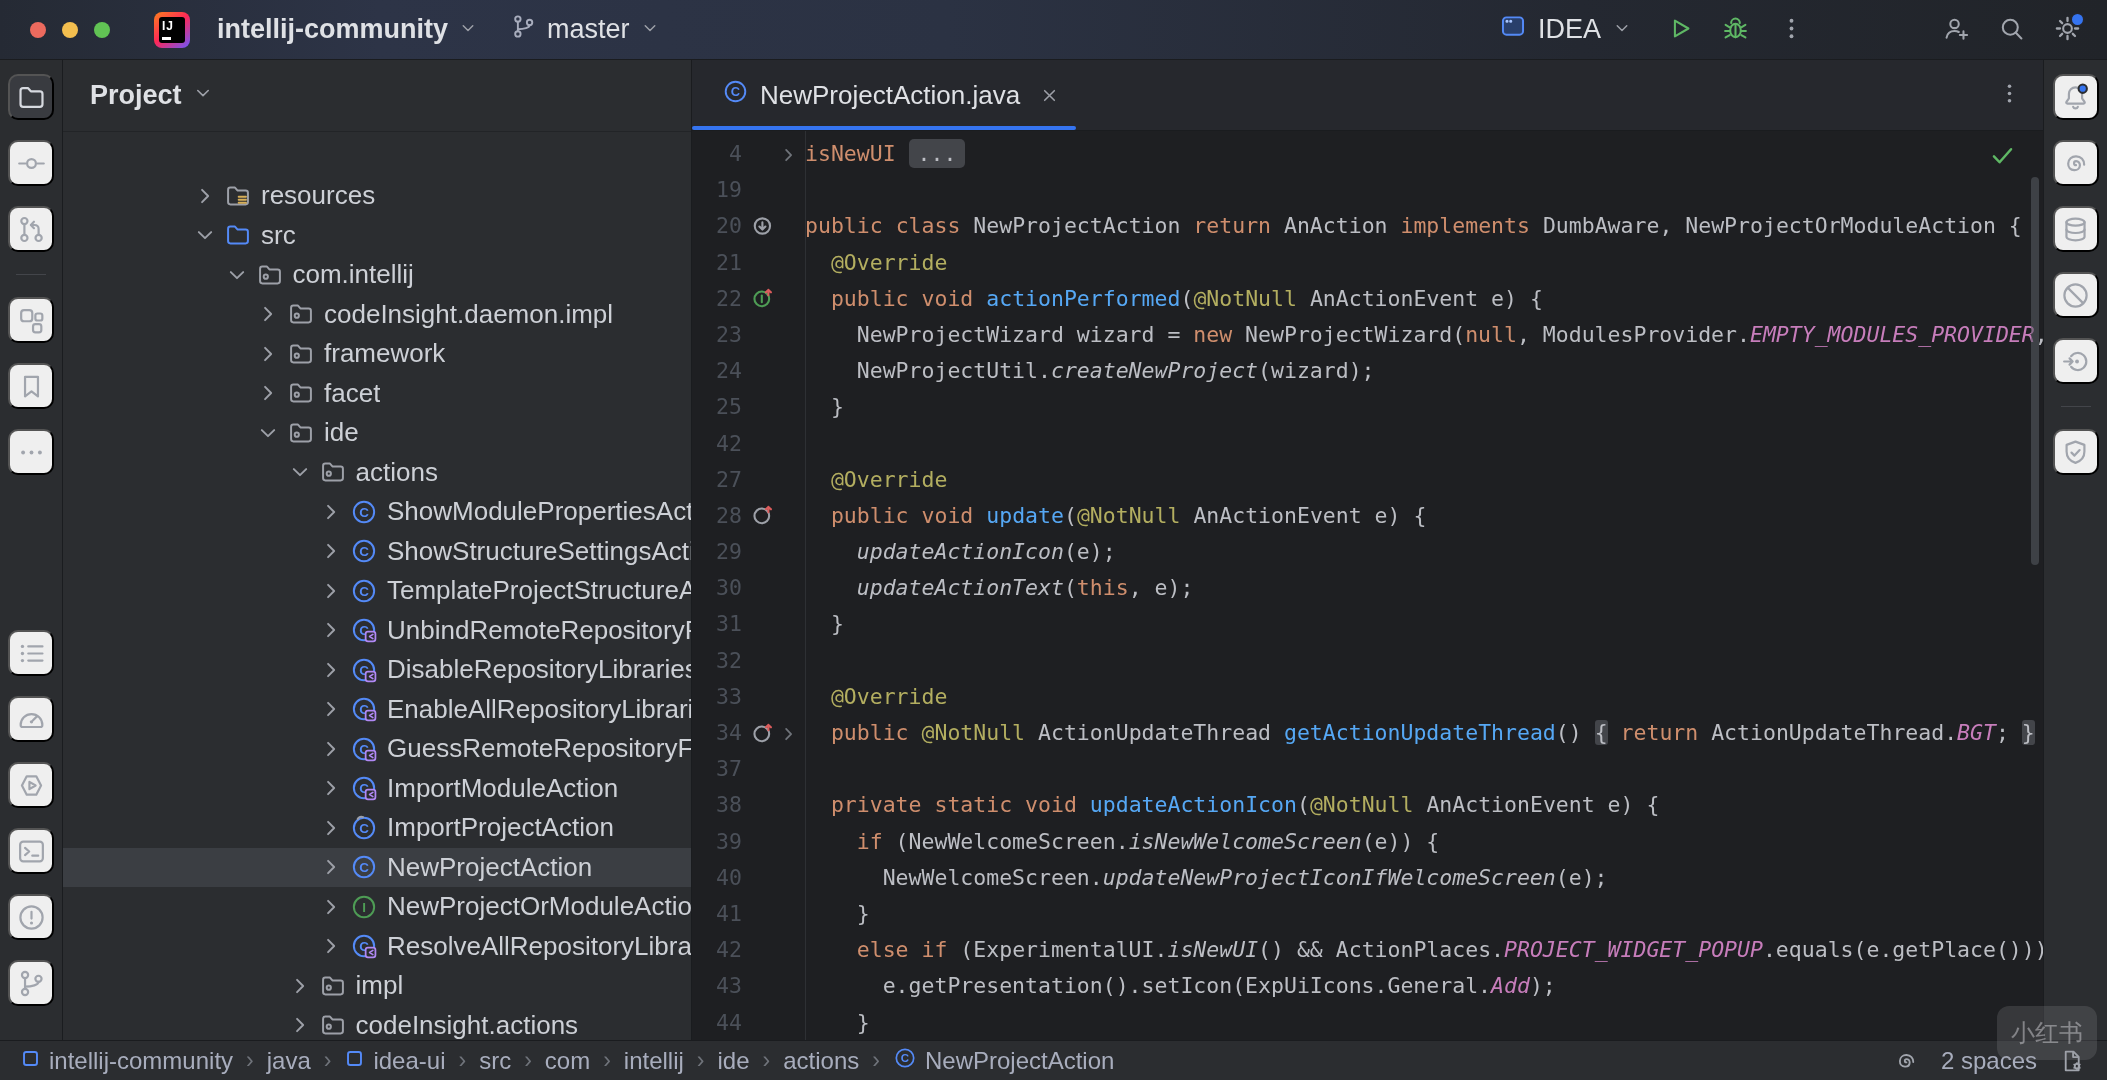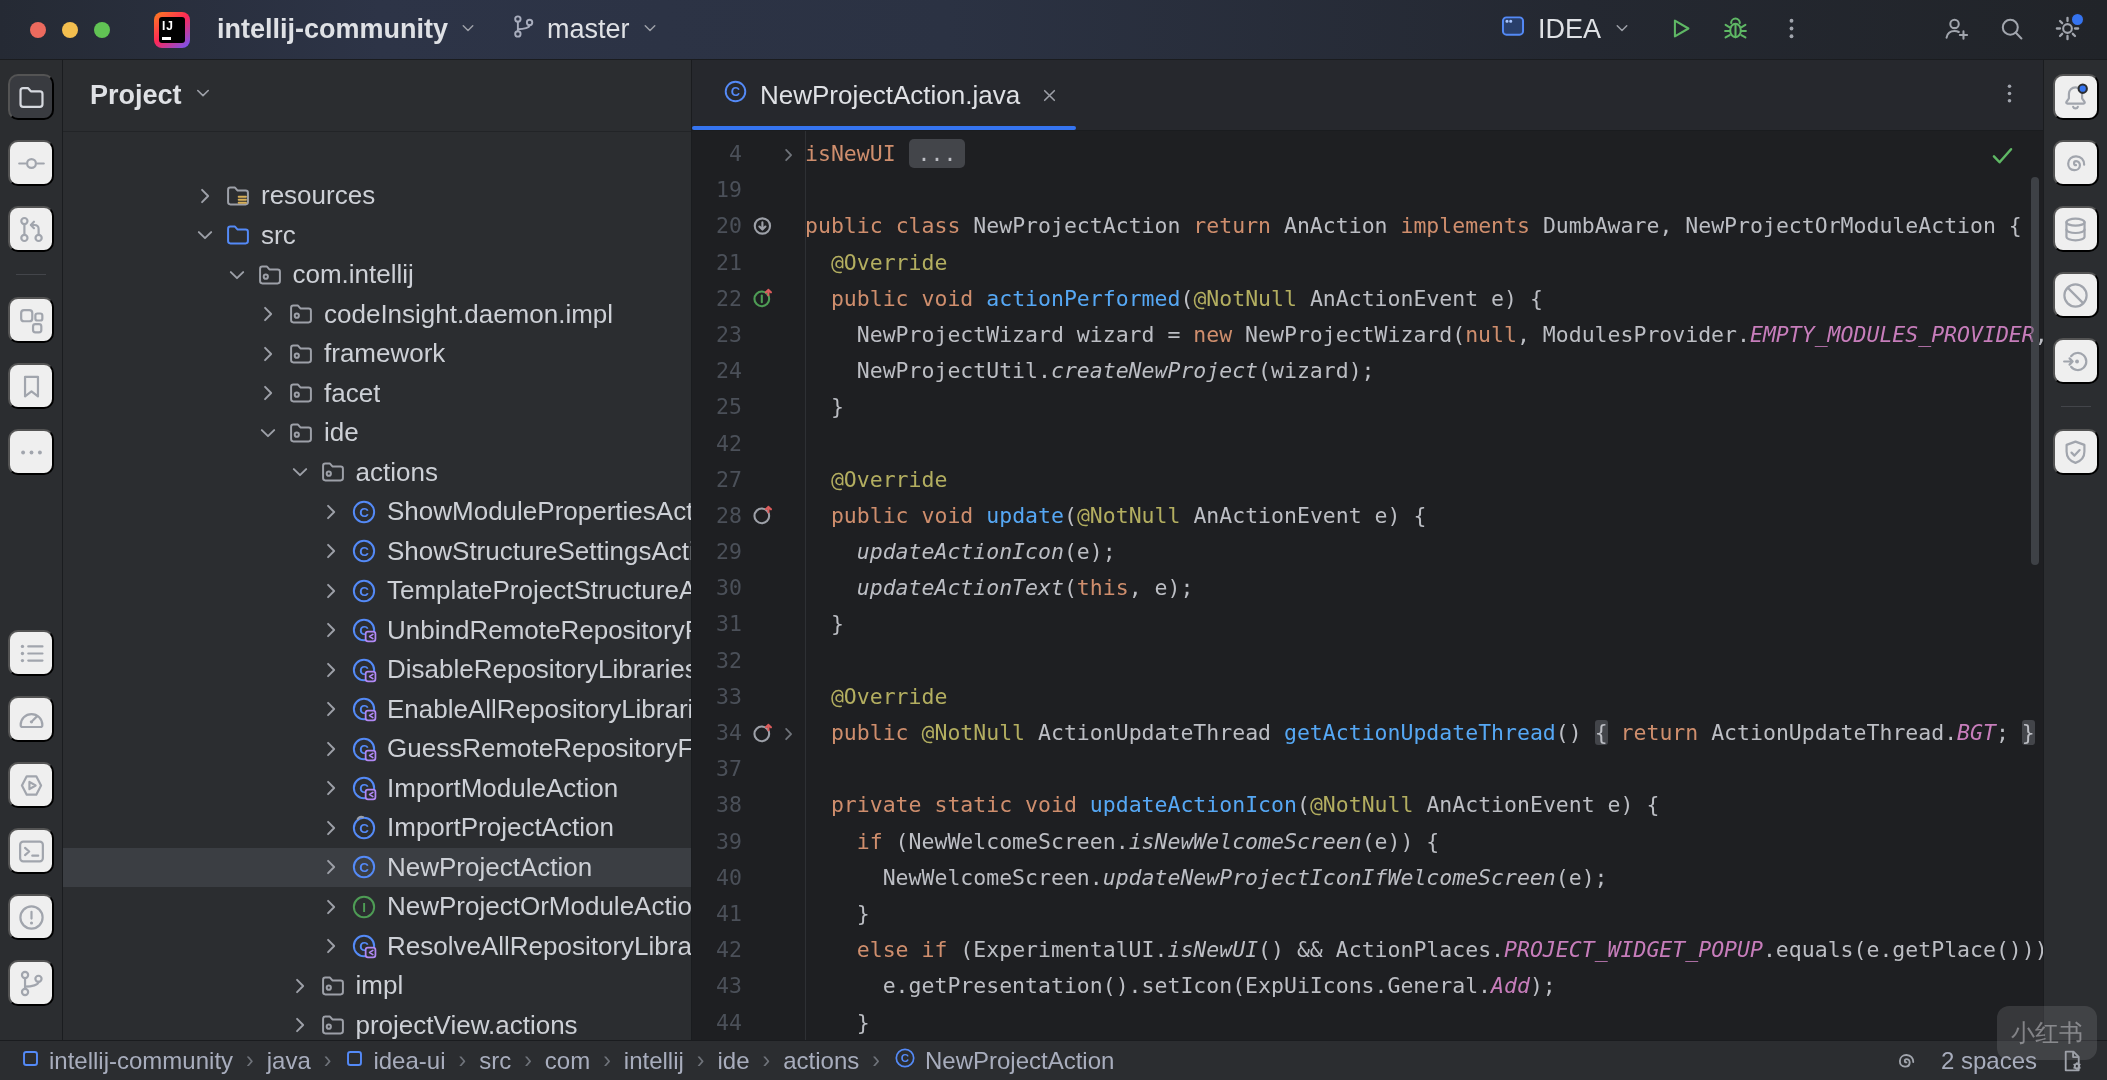--- a/index.html
+++ b/index.html
@@ -585,21 +585,21 @@
           <div class="trow" style="padding-left: 223.5px;">
             <span class="tchev">
               <svg viewBox="0 0 24 24" fill="none" stroke="currentColor" stroke-width="1.8" stroke-linecap="round" stroke-linejoin="round">
                 <path d="M9.3 6.3l5.6 5.7-5.6 5.7"></path>
               </svg>
             </span>
             <span class="ticon"><svg viewBox="0 0 24 24" fill="none" stroke="currentColor" stroke-width="1.7" stroke-linecap="round" stroke-linejoin="round">
                 <path d="M3.5 6.8c0-1.1.9-2 2-2h3.9l2.1 2.4h7c1.1 0 2 .9 2 2v8c0 1.1-.9 2-2 2h-13c-1.1 0-2-.9-2-2V6.8z"></path>
                 <circle cx="8.4" cy="13.4" r="1.8"></circle>
               </svg></span>
-            <span class="tlabel">projectView.actions</span>
+            <span class="tlabel">codeInsight.actions</span>
           </div>
           <div class="trow" style="padding-left: 223.5px;">
             <span class="tchev">
               <svg viewBox="0 0 24 24" fill="none" stroke="currentColor" stroke-width="1.8" stroke-linecap="round" stroke-linejoin="round">
                 <path d="M9.3 6.3l5.6 5.7-5.6 5.7"></path>
               </svg>
             </span>
             <span class="ticon"><svg viewBox="0 0 24 24" fill="none" stroke="currentColor" stroke-width="1.7" stroke-linecap="round" stroke-linejoin="round">
                 <path d="M3.5 6.8c0-1.1.9-2 2-2h3.9l2.1 2.4h7c1.1 0 2 .9 2 2v8c0 1.1-.9 2-2 2h-13c-1.1 0-2-.9-2-2V6.8z"></path>
                 <circle cx="8.4" cy="13.4" r="1.8"></circle>

